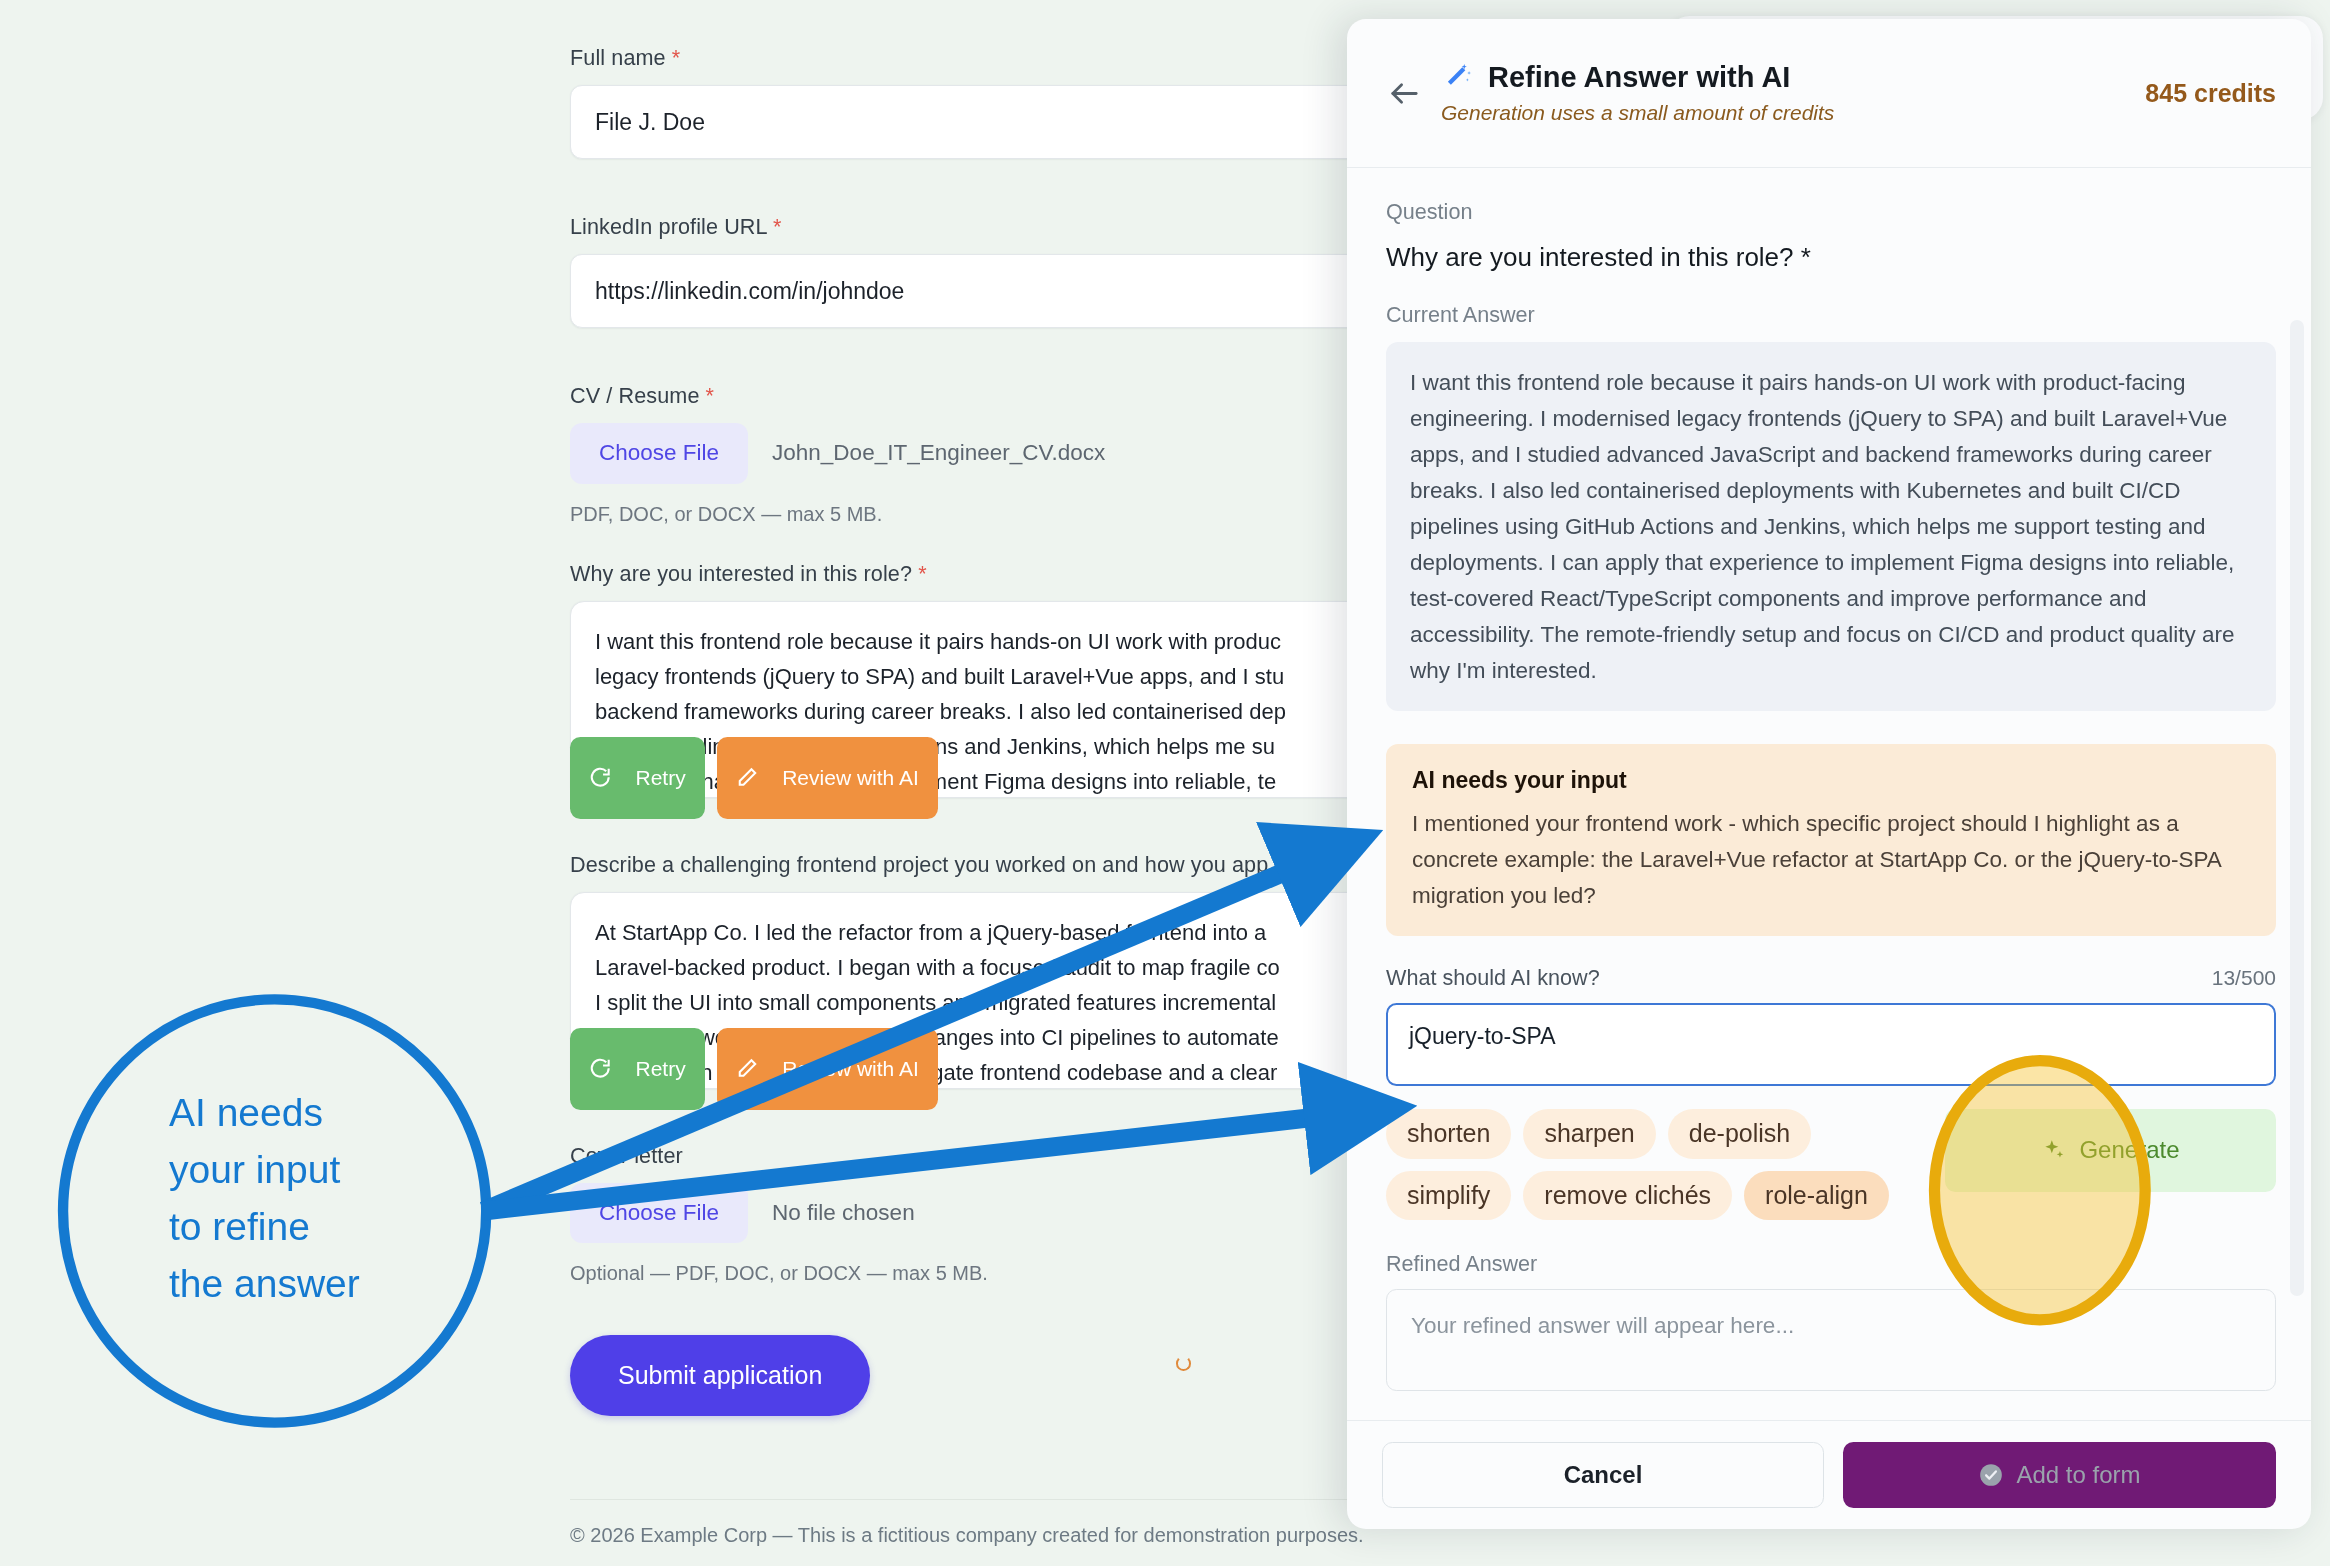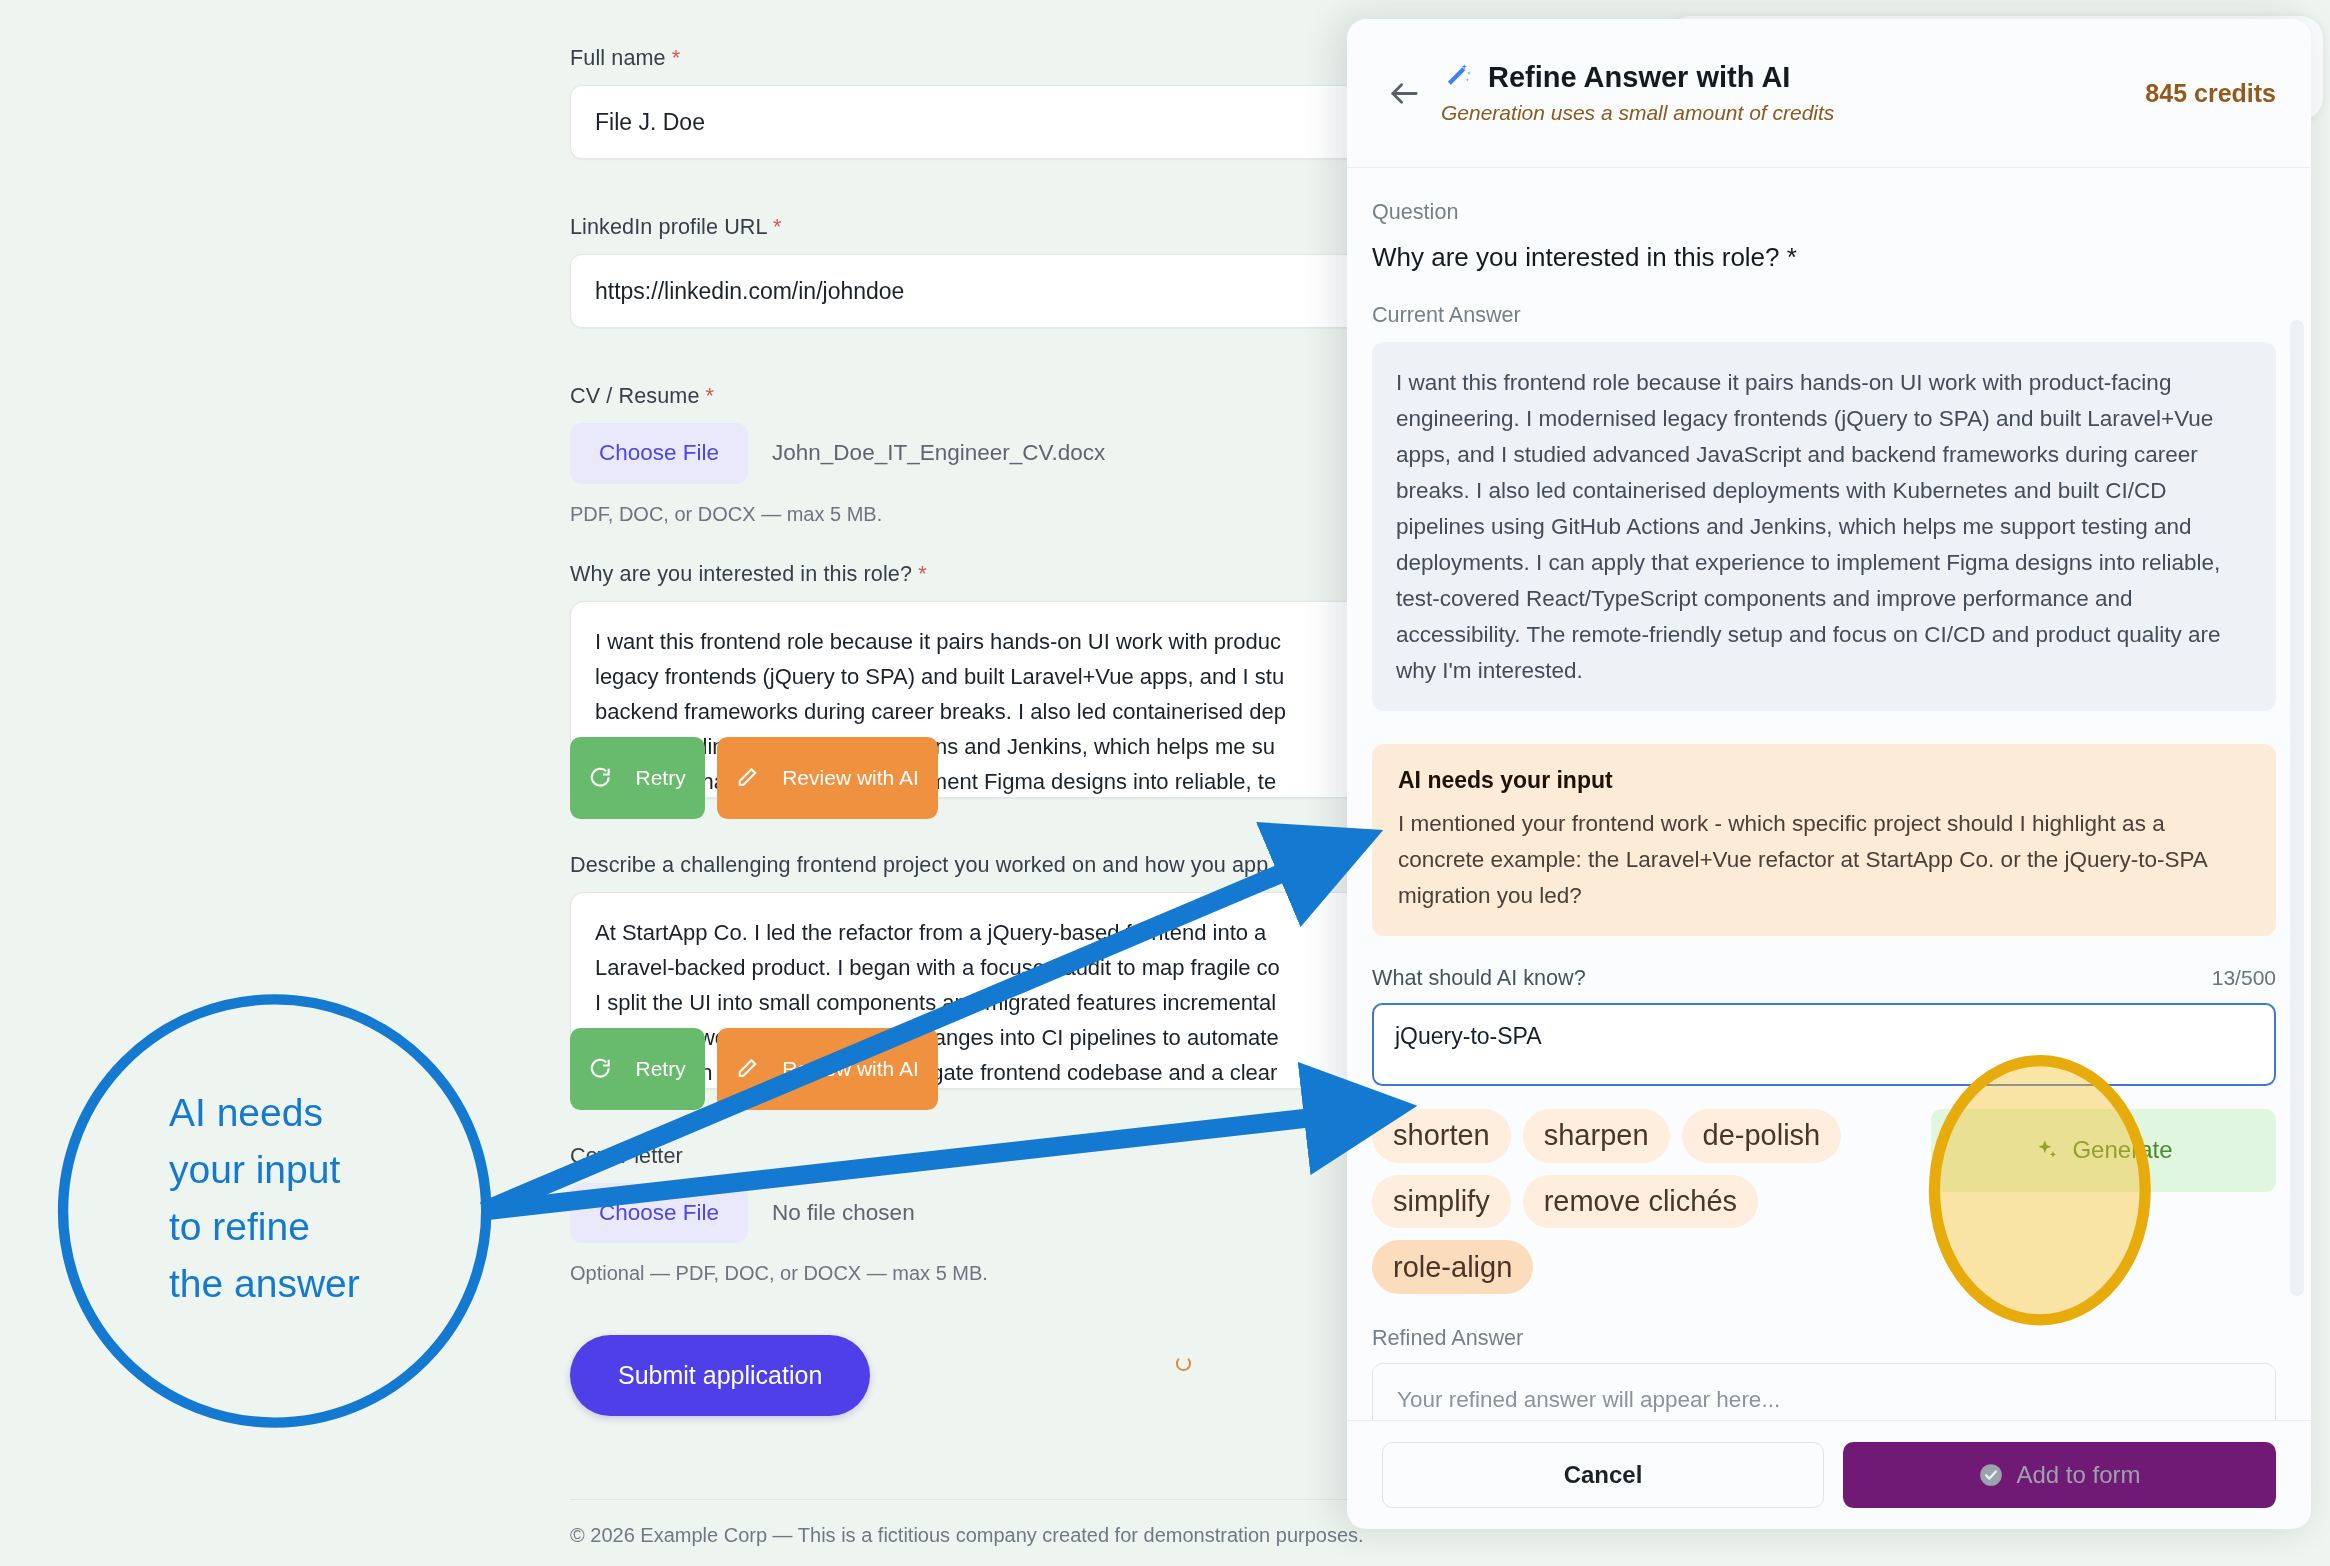--- a/index.html
+++ b/index.html
@@ -94,21 +94,21 @@
     width: 45px; height: 45px; display: flex; align-items: center; justify-content: center;
     color: #55606a; cursor: pointer; flex: 0 0 auto; margin-right: 14px;
   }
   .head-mid { flex: 1 1 auto; }
   .head-title-row { display: flex; align-items: center; gap: 14px; }
   .wand-icon { width: 33px; height: 33px; flex: 0 0 auto; }
   .head-title { font-size: 29px; font-weight: bold; color: #141a20; }
   .head-sub { font-size: 21px; font-style: italic; color: #8a5a1e; margin-top: 7px; }
   .credits { font-size: 25px; font-weight: bold; color: #94591b; flex: 0 0 auto; }
 
-  .modal-body { flex: 1 1 auto; padding: 31px 35px 0 25px; overflow: hidden; position: relative; }
+  .modal-body { flex: 1 1 auto; padding: 31px 35px 0 39px; overflow: hidden; position: relative; }
   .sec-label { font-size: 21.6px; color: #76808a; }
   .question-text { font-size: 26px; color: #141a20; margin-top: 17.3px; }
 
   .answer-box {
     background: #eef1f6; border-radius: 12px; padding: 22.5px 24px; margin-top: 14px;
     font-size: 22.5px; line-height: 36px; color: #434d58;
   }
 
   .hint-box {
     background: #fbebd7; border-radius: 12px; padding: 22.5px 26px; margin-top: 33px;
@@ -123,21 +123,21 @@
     width: 100%; height: 83px; margin-top: 12px;
     background: #fff; border: 2.2px solid #3e78d6; border-radius: 10.4px;
     display: flex; align-items: flex-start; padding: 17.3px 21px;
     font-size: 23px; color: #17202a;
   }
 
   .chips-row { display: flex; margin-top: 22.5px; gap: 24px; align-items: flex-start; }
   .chips { display: flex; flex-wrap: wrap; gap: 12px; width: 535px; }
   .chip {
     background: #fdeedd; color: #4a3526; border: none; border-radius: 863px;
-    font-size: 29px; padding: 10.4px 21px; font-family: inherit; cursor: pointer;
+    font-size: 25px; padding: 10.4px 21px; font-family: inherit; cursor: pointer;
   }
   .chip.active { background: #fbddbd; }
   .gen-btn {
     flex: 1 1 auto; height: 83px; background: #e0f6de; border: none; border-radius: 10.4px;
     color: #4b8a2d; font-size: 24px; font-family: inherit; cursor: pointer;
     display: flex; align-items: center; justify-content: center; gap: 12px;
   }
 
   .refined-label { font-size: 21.6px; color: #76808a; margin-top: 31px; }
   .refined-box {

